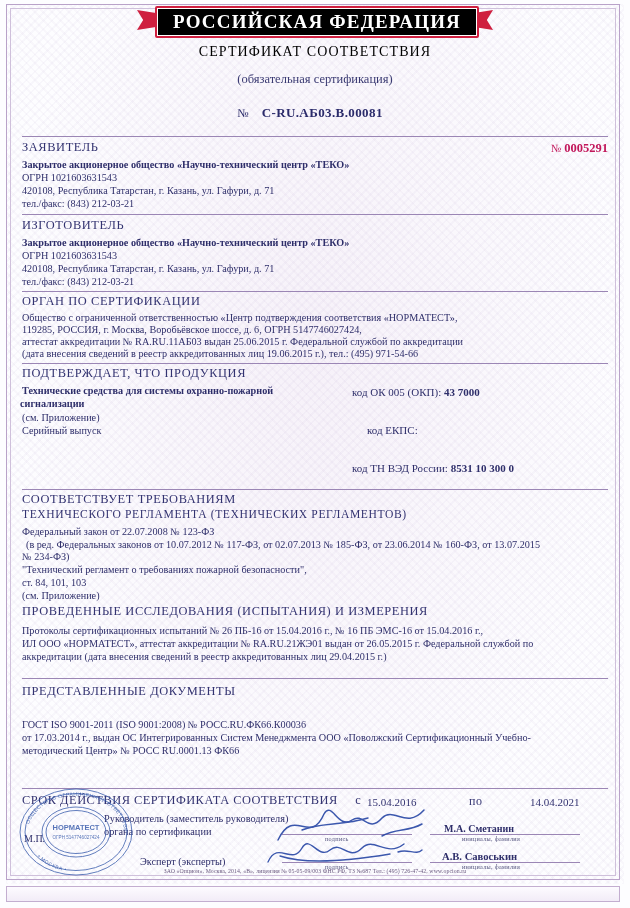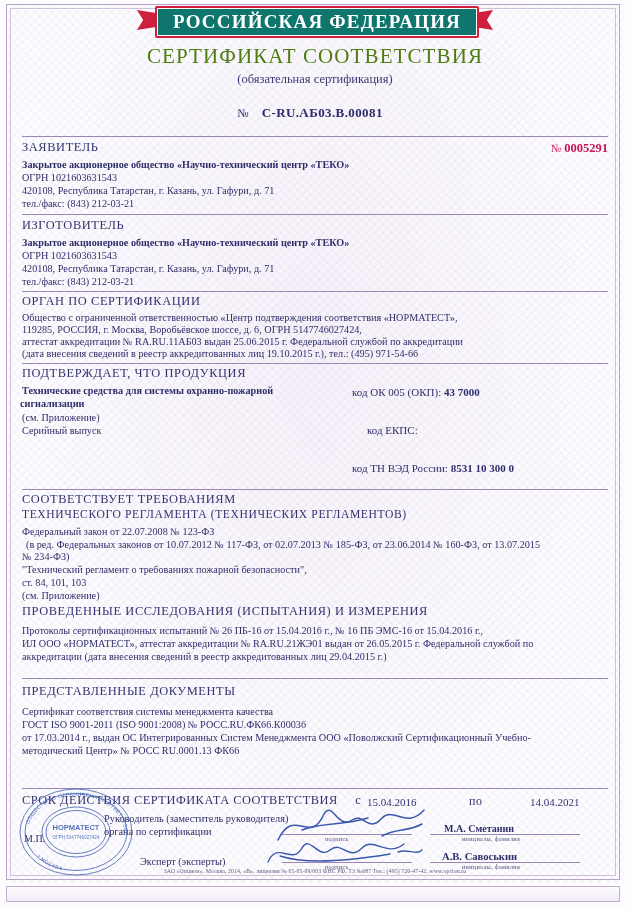--- a/index.html
+++ b/index.html
@@ -58,21 +58,21 @@
     box-sizing: border-box;
   }
 
   
   .banner {
     position: absolute;
     left: 155px;
     top: 6px;
     width: 320px;
     height: 28px;
-    background: #0f766e;
+    background: #000000;
     border: 2px solid #cf1f3f;
     border-radius: 2px;
     display: flex;
     align-items: center;
     justify-content: center;
     box-shadow: 0 0 0 1px #ffffff inset;
   }
   .banner-text {
     color: #ffffff;
     font-family: "Liberation Serif", serif;
@@ -87,23 +87,23 @@
     background: #cf1f3f;
   }
   .banner-wing-l { left: 137px; clip-path: polygon(0 0, 100% 18%, 100% 82%, 0 100%, 28% 50%); }
   .banner-wing-r { left: 471px; clip-path: polygon(100% 0, 0 18%, 0 82%, 100% 100%, 72% 50%); }
 
   .title {
     position: absolute;
     left: 0; top: 44px;
     width: 630px;
     text-align: center;
-    font-size: 21px;
+    font-size: 14px;
     letter-spacing: 1.1px;
-    color: #4d7c0f;
+    color: #000000;
   }
   .subtitle {
     position: absolute;
     left: 0; top: 72px;
     width: 630px;
     text-align: center;
     font-size: 12.5px;
     color: #3a3a72;
   }
   .certno-row {
@@ -238,21 +238,21 @@
   <div class="body-text bold" style="left:22px; top:236px;">Закрытое акционерное общество «Научно-технический центр «ТЕКО»</div>
   <div class="body-text" style="left:22px; top:249px;">ОГРН  1021603631543</div>
   <div class="body-text" style="left:22px; top:262px;">420108, Республика Татарстан, г. Казань, ул. Гафури, д. 71</div>
   <div class="body-text" style="left:22px; top:275px;">тел./факс: (843) 212-03-21</div>
 
   <div class="hr" style="top:291px;"></div>
   <div class="sec-label" style="left:22px; top:294px;">ОРГАН ПО СЕРТИФИКАЦИИ</div>
   <div class="body-text" style="left:22px; top:311px;">Общество с ограниченной ответственностью «Центр подтверждения соответствия «НОРМАТЕСТ»,</div>
   <div class="body-text" style="left:22px; top:323px;">119285, РОССИЯ, г. Москва, Воробьёвское шоссе, д. 6, ОГРН 5147746027424,</div>
   <div class="body-text" style="left:22px; top:335px;">аттестат аккредитации № RA.RU.11АБ03 выдан 25.06.2015 г. Федеральной службой по аккредитации</div>
-  <div class="body-text" style="left:22px; top:347px;">(дата внесения сведений в реестр аккредитованных лиц 19.10.2015 г.), тел.: (495) 971-54-66</div>
+  <div class="body-text" style="left:22px; top:347px;">(дата внесения сведений в реестр аккредитованных лиц 19.06.2015 г.), тел.: (495) 971-54-66</div>
 
   <div class="hr" style="top:363px;"></div>
   <div class="sec-label" style="left:22px; top:366px;">ПОДТВЕРЖДАЕТ, ЧТО ПРОДУКЦИЯ</div>
   <div class="body-text bold" style="left:22px; top:384px;">Технические средства для системы охранно-пожарной</div>
   <div class="body-text bold" style="left:20px; top:397px;text-align:center;">сигнализации</div>
   <div class="body-text" style="left:22px; top:411px;">(см. Приложение)</div>
   <div class="body-text" style="left:22px; top:424px;">Серийный выпуск</div>
 
   <div class="codes" style="left:352px; top:386px;">
     <span>код ОК 005 (ОКП):</span>
@@ -277,21 +277,20 @@
   <div class="body-text" style="left:22px; top:576px;">ст. 84, 101, 103</div>
   <div class="body-text" style="left:22px; top:589px;">(см. Приложение)</div>
 
   <div class="sec-label" style="left:22px; top:604px;">ПРОВЕДЕННЫЕ ИССЛЕДОВАНИЯ (ИСПЫТАНИЯ) И ИЗМЕРЕНИЯ</div>
   <div class="body-text" style="left:22px; top:624px;">Протоколы сертификационных испытаний № 26 ПБ-16 от 15.04.2016 г., № 16 ПБ ЭМС-16 от 15.04.2016 г.,</div>
   <div class="body-text" style="left:22px; top:637px;">ИЛ ООО «НОРМАТЕСТ», аттестат аккредитации № RA.RU.21ЖЭ01 выдан от 26.05.2015 г. Федеральной службой по</div>
   <div class="body-text" style="left:22px; top:650px;">аккредитации (дата внесения сведений в реестр аккредитованных лиц 29.04.2015 г.)</div>
 
   <div class="hr" style="top:678px;"></div>
   <div class="sec-label" style="left:22px; top:684px;">ПРЕДСТАВЛЕННЫЕ ДОКУМЕНТЫ</div>
-  <div class="body-text" style="left:22px; top:705px;">Сертификат соответствия системы менеджмента качества</div>
   <div class="body-text" style="left:22px; top:718px;">ГОСТ ISO 9001-2011 (ISO 9001:2008) № РОСС.RU.ФК66.К00036</div>
   <div class="body-text" style="left:22px; top:731px;">от 17.03.2014 г., выдан ОС Интегрированных Систем Менеджмента ООО «Поволжский Сертификационный Учебно-</div>
   <div class="body-text" style="left:22px; top:744px;">методический Центр» № РОСС RU.0001.13 ФК66</div>
 
   <div class="hr" style="top:788px;"></div>
   <div class="validity-row">
     <span>СРОК ДЕЙСТВИЯ СЕРТИФИКАТА СООТВЕТСТВИЯ</span>
     <span style="margin-left:14px;">с</span>
     <span class="d1">15.04.2016</span>
     <span class="po">по</span>

